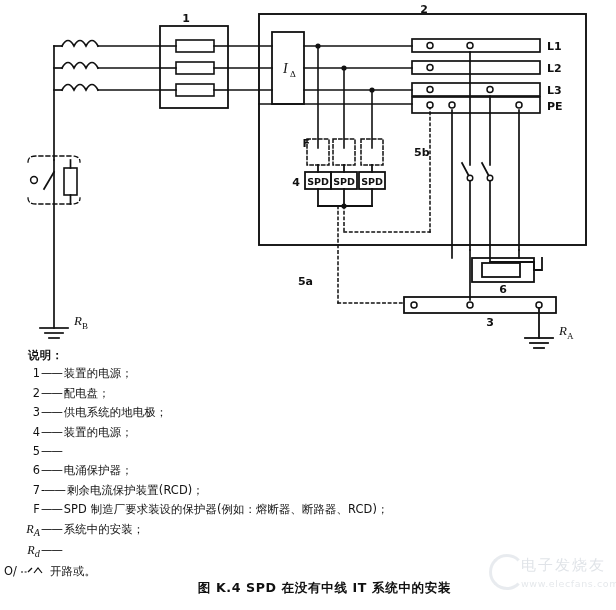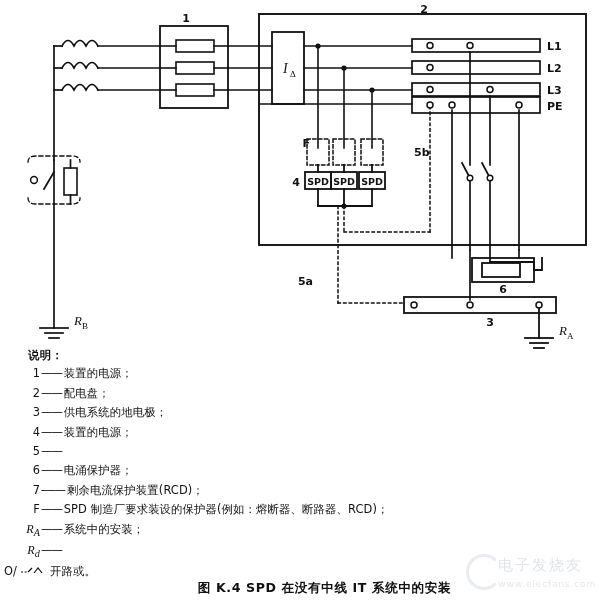--- a/index.html
+++ b/index.html
@@ -28,21 +28,21 @@
   .lg-txt{flex:0 1 auto;font-weight:normal;}
   .lg-row.sym .lg-key{width:auto;padding-left:4px;font-weight:normal;}
   .lg-row.sym{margin-left:0;}
   #caption{
     position:absolute;left:0;top:580px;width:597px;text-align:center;
     font-family:"DejaVu Sans","Liberation Sans",sans-serif;
     font-size:12.6px;font-weight:bold;letter-spacing:.6px;
   }
   #caption span{padding-left:52px;}
   #watermark{
-    position:absolute;right:24px;bottom:4px;width:128px;height:56px;
+    position:absolute;right:1px;bottom:4px;width:128px;height:56px;
     opacity:.30;pointer-events:none;
   }
   #watermark .wm-txt{
     position:absolute;left:34px;top:6px;font-size:15px;color:#9aa6b4;
     font-family:"DejaVu Sans",sans-serif;letter-spacing:2px;
   }
   #watermark .wm-url{
     position:absolute;left:34px;top:28px;font-size:9.5px;color:#a8b2bd;
     font-family:"DejaVu Sans",sans-serif;letter-spacing:.6px;text-align:center;
   }

